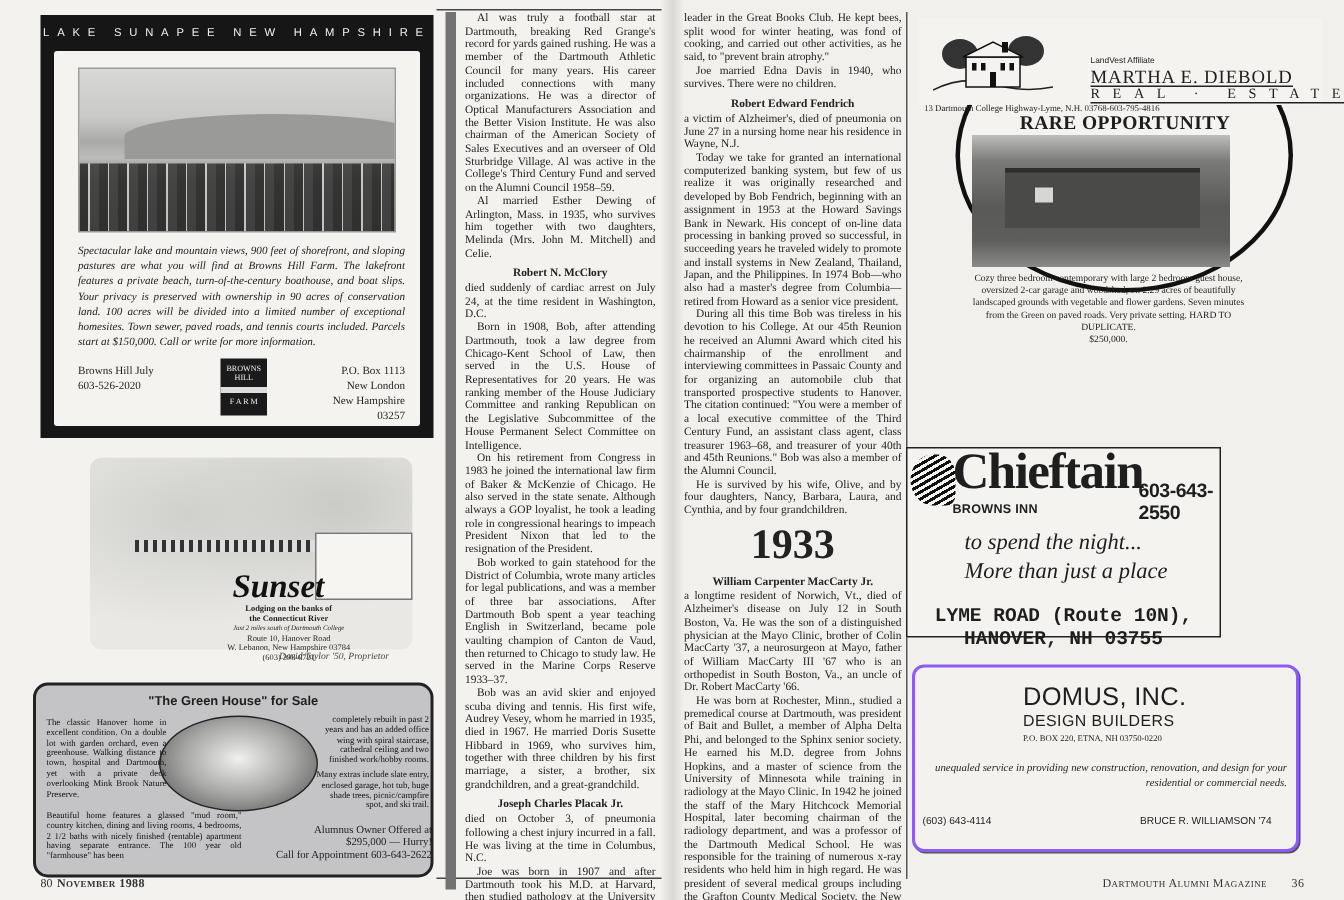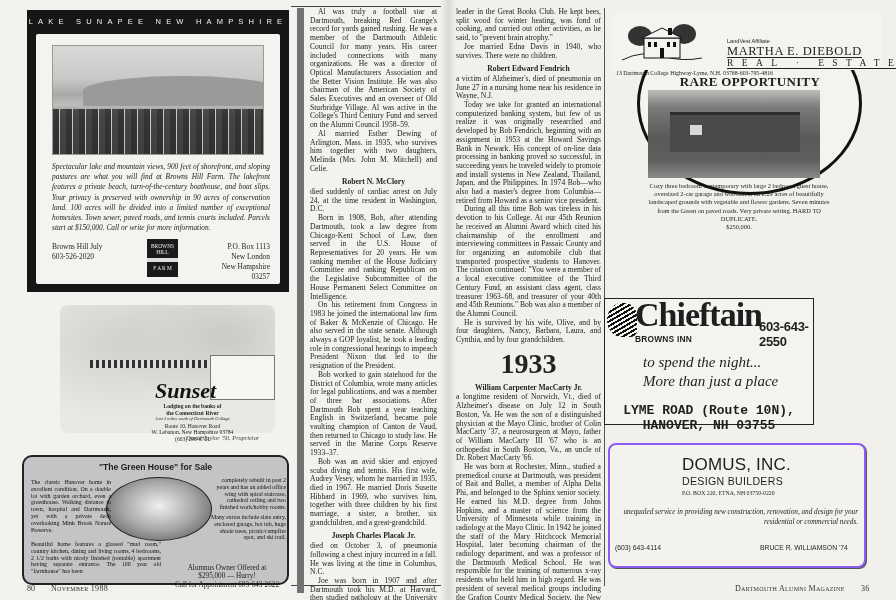--- a/index.html
+++ b/index.html
@@ -54,26 +54,26 @@
   .ad-green { position: absolute; left: 22px; top: 455px; width: 267px; height: 130px; background: #c4c4c6;
      border: 2px solid #222; border-radius: 10px; }
   .ad-green .headline { position: absolute; left: 0; width: 100%; top: 5px; text-align: center; font-weight: bold;
      font-size: 8.6px; font-family: "Liberation Sans", sans-serif; }
   .ad-green .oval { position: absolute; left: 82px; top: 20px; width: 106px; height: 64px; border-radius: 50%;
      border: 1.5px solid #222; background: radial-gradient(ellipse at 50% 45%, #f0f0ee 0%, #a6a6a4 50%, #4a4a48 100%); }
   .ad-green .col { position: absolute; font-size: 5.9px; line-height: 6.8px; text-align: justify; color: #111; }
   .ad-green .c1 { left: 7px; top: 22px; width: 80px; }
   .ad-green .c2 { left: 186px; top: 20px; width: 76px; text-align: right; }
   .ad-green .c3 { left: 7px; top: 84px; width: 130px; }
-  .ad-green .offer { position: absolute; left: 142px; top: 107px; width: 122px; text-align: center; font-size: 7.2px;
+  .ad-green .offer { position: absolute; left: 142px; top: 92px; width: 122px; text-align: right; font-size: 7.2px;
      line-height: 8.4px; }
 
   .folio { position: absolute; top: 584px; font-size: 8px; color: #333; }
   .folio-left { left: 27px; }
-  .folio-left .month { margin-left: 14px; font-variant: small-caps; letter-spacing: 0.3px; }
+  .folio-left .month { margin-left: 1px; font-variant: small-caps; letter-spacing: 0.3px; font-weight: bold; }
   .folio-right { left: 735px; font-variant: small-caps; letter-spacing: 0.3px; }
   .folio-right .num { margin-left: 14px; font-variant: normal; }
 
   
   .col-text { position: absolute; font-size: 7.6px; line-height: 8.7px; text-align: justify; color: #222; }
   .col-text p { text-indent: 8px; }
   .col-text p.noindent { text-indent: 0; }
   .col-text h4 { text-align: center; font-size: 7.6px; font-weight: bold; margin: 5px 0 1px; }
   .col-text .year { text-align: center; font-size: 28px; font-weight: bold; line-height: 30px; margin-top: 4px; }
   .colA { left: 297px; top: 8px; width: 140px; height: 585px; border-left: 7px solid #737373; padding-left: 6px; }

